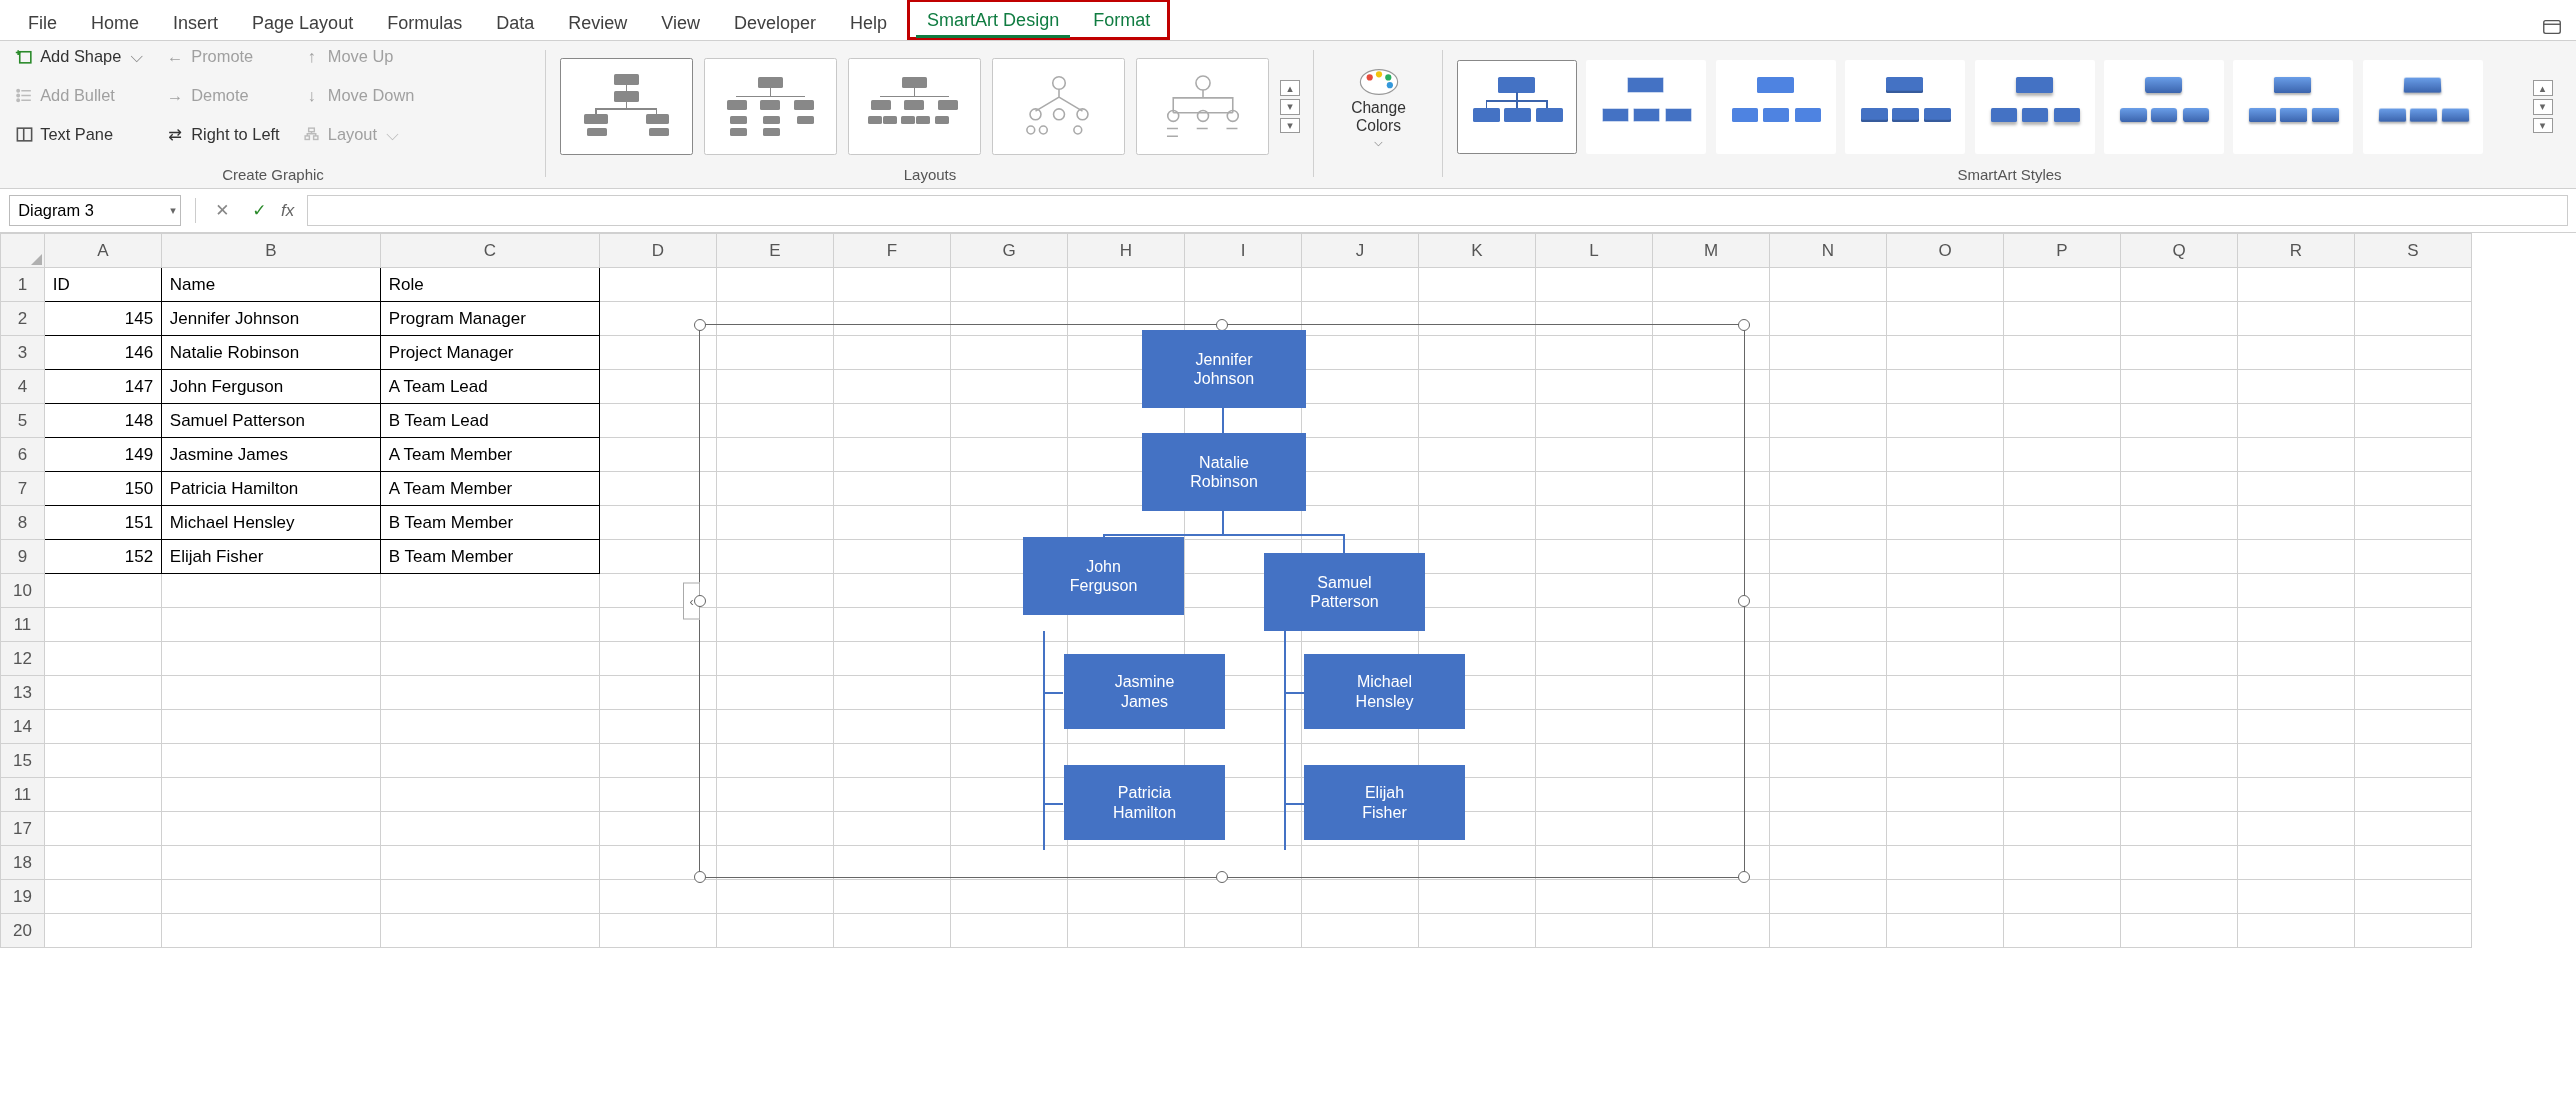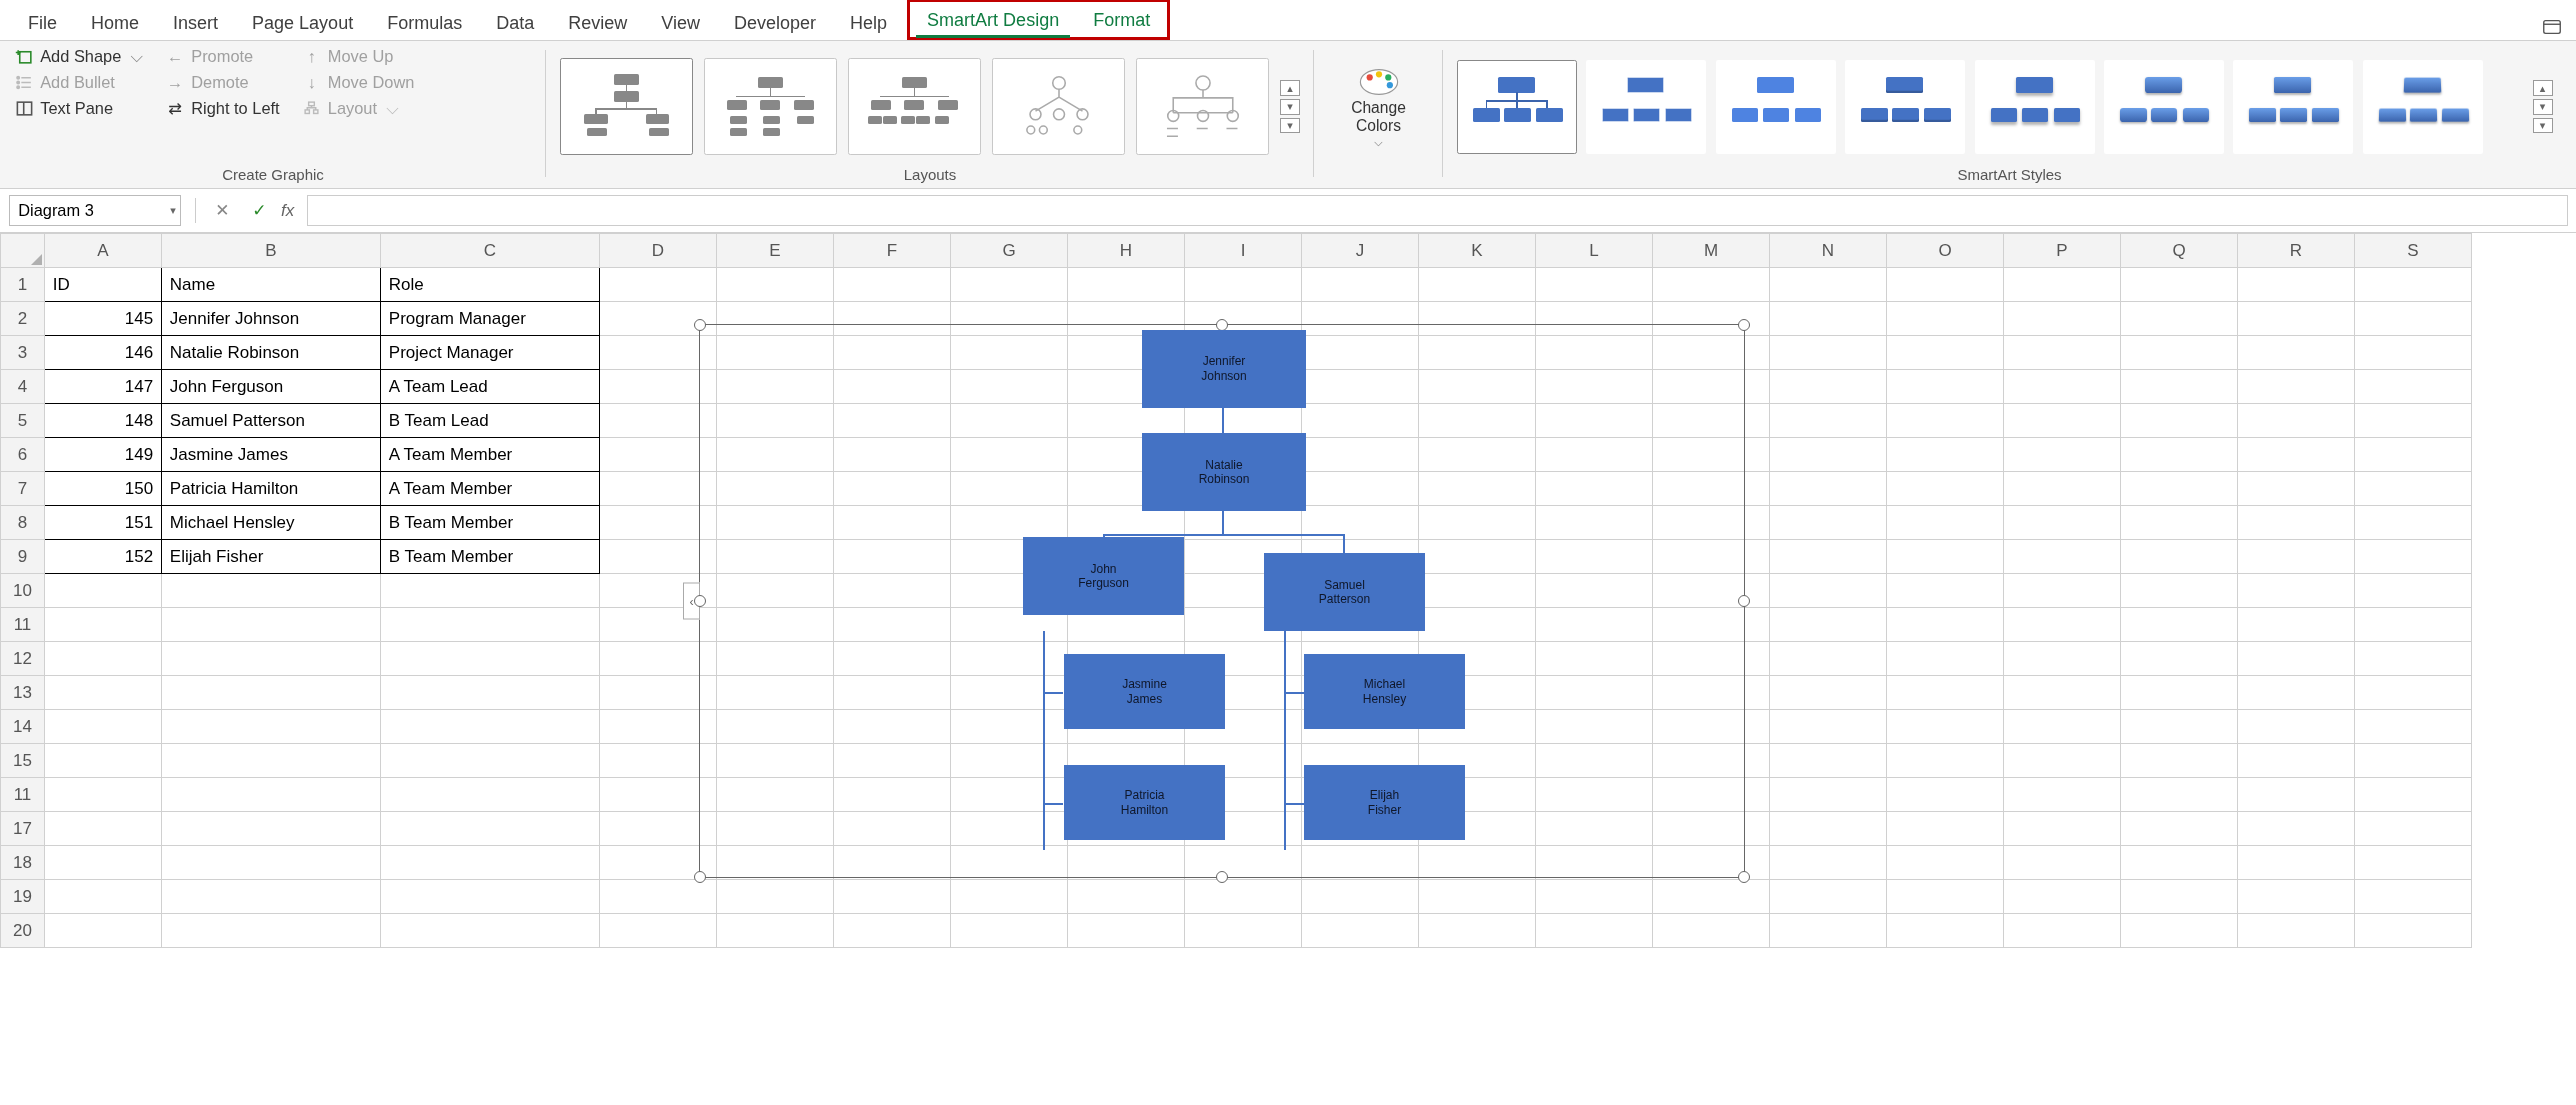--- a/index.html
+++ b/index.html
@@ -30,21 +30,21 @@
   .share-icon{margin-left:auto;width:26.5px;height:26.5px;margin-top:6.2px;display:flex;align-items:center;justify-content:center}
 
   
   .ribbon{display:flex;background:var(--ribbon-bg);height:148px;border-bottom:0.8px solid var(--ribbon-border)}
   .group{display:flex;flex-direction:column;padding:6.2px 14px 1.6px;position:relative}
   .group::after{content:"";position:absolute;right:0;top:9.4px;bottom:11px;width:0.8px;background:var(--ribbon-border)}
   .group:last-child::after{display:none}
   .group-body{flex:1;display:flex;align-items:flex-start}
   .group-label{text-align:center;font-size:15px;color:#555;padding-bottom:3.1px}
 
-  .cg-col{display:flex;flex-direction:column;gap:7px;margin-right:22px}
+  .cg-col{display:flex;flex-direction:column;gap:20px;margin-right:22px}
   .cg-item{display:flex;align-items:center;gap:6.2px;font-size:16.4px;color:#333}
   .cg-item.disabled{color:var(--disabled)}
   .cg-arrow{width:20px;display:flex;justify-content:center}
 
   .layouts-row{display:flex;gap:11px;align-items:center}
   .layout-th{width:133px;height:97px;border:0.8px solid #c8c8c8;background:#fff;border-radius:2.3px;position:relative;display:flex;align-items:center;justify-content:center}
   .layout-th.sel{border:1.6px solid #888;background:#fff}
   .lay-arrows{display:flex;flex-direction:column;gap:3.1px;justify-content:center}
   .lay-ab{width:20px;height:15.6px;border:0.8px solid #999;background:#fff;font-size:11px;display:flex;align-items:center;justify-content:center;color:#666}
 
@@ -87,21 +87,21 @@
   table.grid .rowh{text-align:center;color:#555;background:#f3f3f3;width:44px}
   table.grid td{padding:0 7.8px}
   .num{text-align:right}
   .bcell{border:0.8px solid #000 !important}
 
   
   .smartart{position:absolute;border:0.8px solid #666}
   .handle{position:absolute;width:12.5px;height:12.5px;border:1.6px solid #666;border-radius:50%;background:#fff}
   .sa-tab{position:absolute;left:-17px;top:50%;transform:translateY(-50%);width:17px;height:37px;border:0.8px solid #aaa;background:#fff;display:flex;align-items:center;justify-content:center;font-size:12.5px;color:#666}
 
-  .node{position:absolute;background:var(--org-blue);color:#0f172a;font-size:12px;display:flex;align-items:center;justify-content:center;text-align:center;line-height:1.2;padding:17px}
+  .node{position:absolute;background:var(--org-blue);color:#ffffff;font-size:16px;display:flex;align-items:center;justify-content:center;text-align:center;line-height:1.2;padding:17px}
   .conn{position:absolute;background:#4472c4}
 
 </style>
 </head>
 <body>
 
 <div class="tabs">
   <div class="tab">File</div>
   <div class="tab">Home</div>
   <div class="tab">Insert</div>

